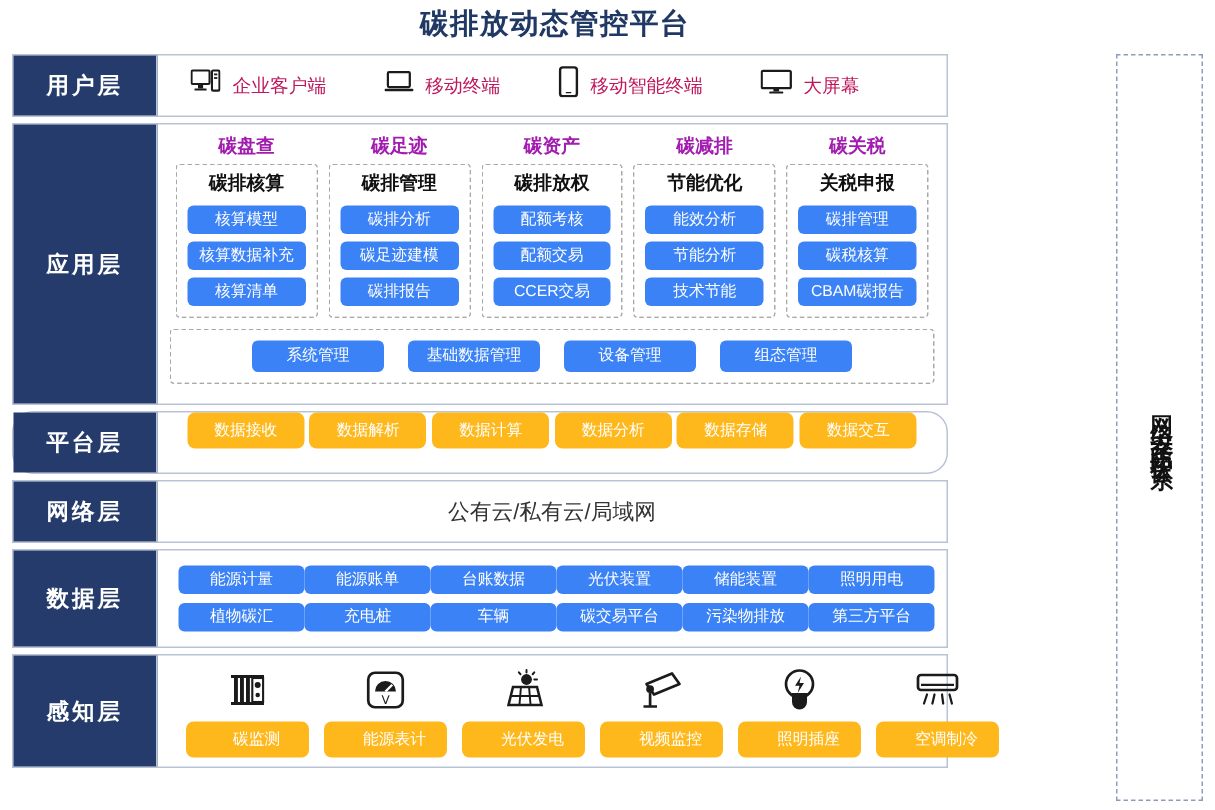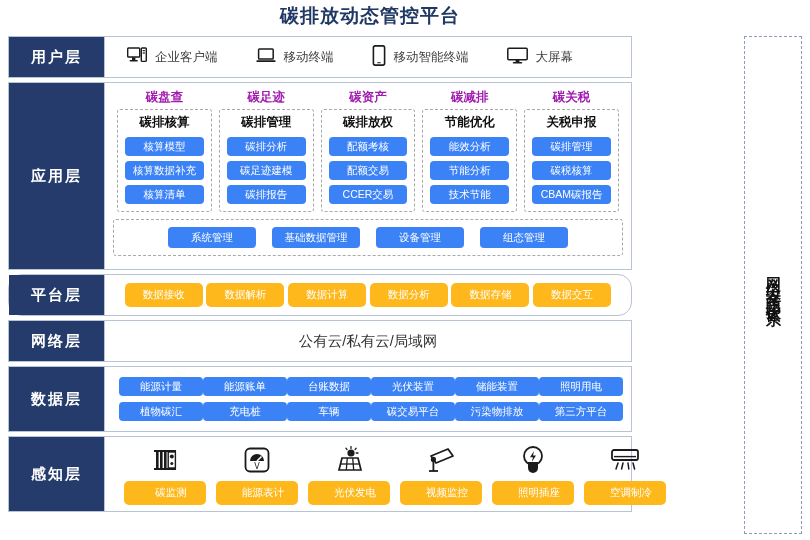--- a/index.html
+++ b/index.html
@@ -42,21 +42,21 @@
   }
   .layer-body { flex: 1; position: relative; display: flex; }
 
   
   .l-user { height: 42px; }
   .user-items {
     flex: 1; display: flex; align-items: center;
     padding-left: 22px; gap: 38px;
   }
   .user-item { display: flex; align-items: center; gap: 8px; }
-  .user-item .txt { font-size: 12.5px; color: #404040; }
+  .user-item .txt { font-size: 12.5px; color: #be185d; }
 
   
   .l-app { height: 188px; }
   .app-body { flex-direction: column; padding: 6px 8px 6px 8px; }
   .app-groups {
     display: flex; justify-content: space-between; gap: 7px;
     padding: 0 4px;
   }
   .app-group { flex: 1; display: flex; flex-direction: column; align-items: center; }
   .group-title {
@@ -90,21 +90,21 @@
     border: 1px dashed #a9a9a9;
     border-radius: 3px;
     padding: 7px 10px;
     display: flex; justify-content: center; gap: 16px;
   }
   .app-common .pill-dark { width: 88px; padding: 5px 2px; font-size: 10.5px; }
 
   
   .l-plat { height: 42px; border-radius: 14px; }
   .plat-items {
-    flex: 1; display: flex; align-items: center; justify-content: space-around;
+    flex: 1; display: flex; align-items: flex-start; justify-content: space-around;
     padding: 0 18px;
   }
   .pill-yellow {
     background: #ffb81c;
     color: #ffffff;
     border-radius: 5px;
     font-size: 10.5px;
     text-align: center;
     padding: 5px 0;
     width: 78px;

